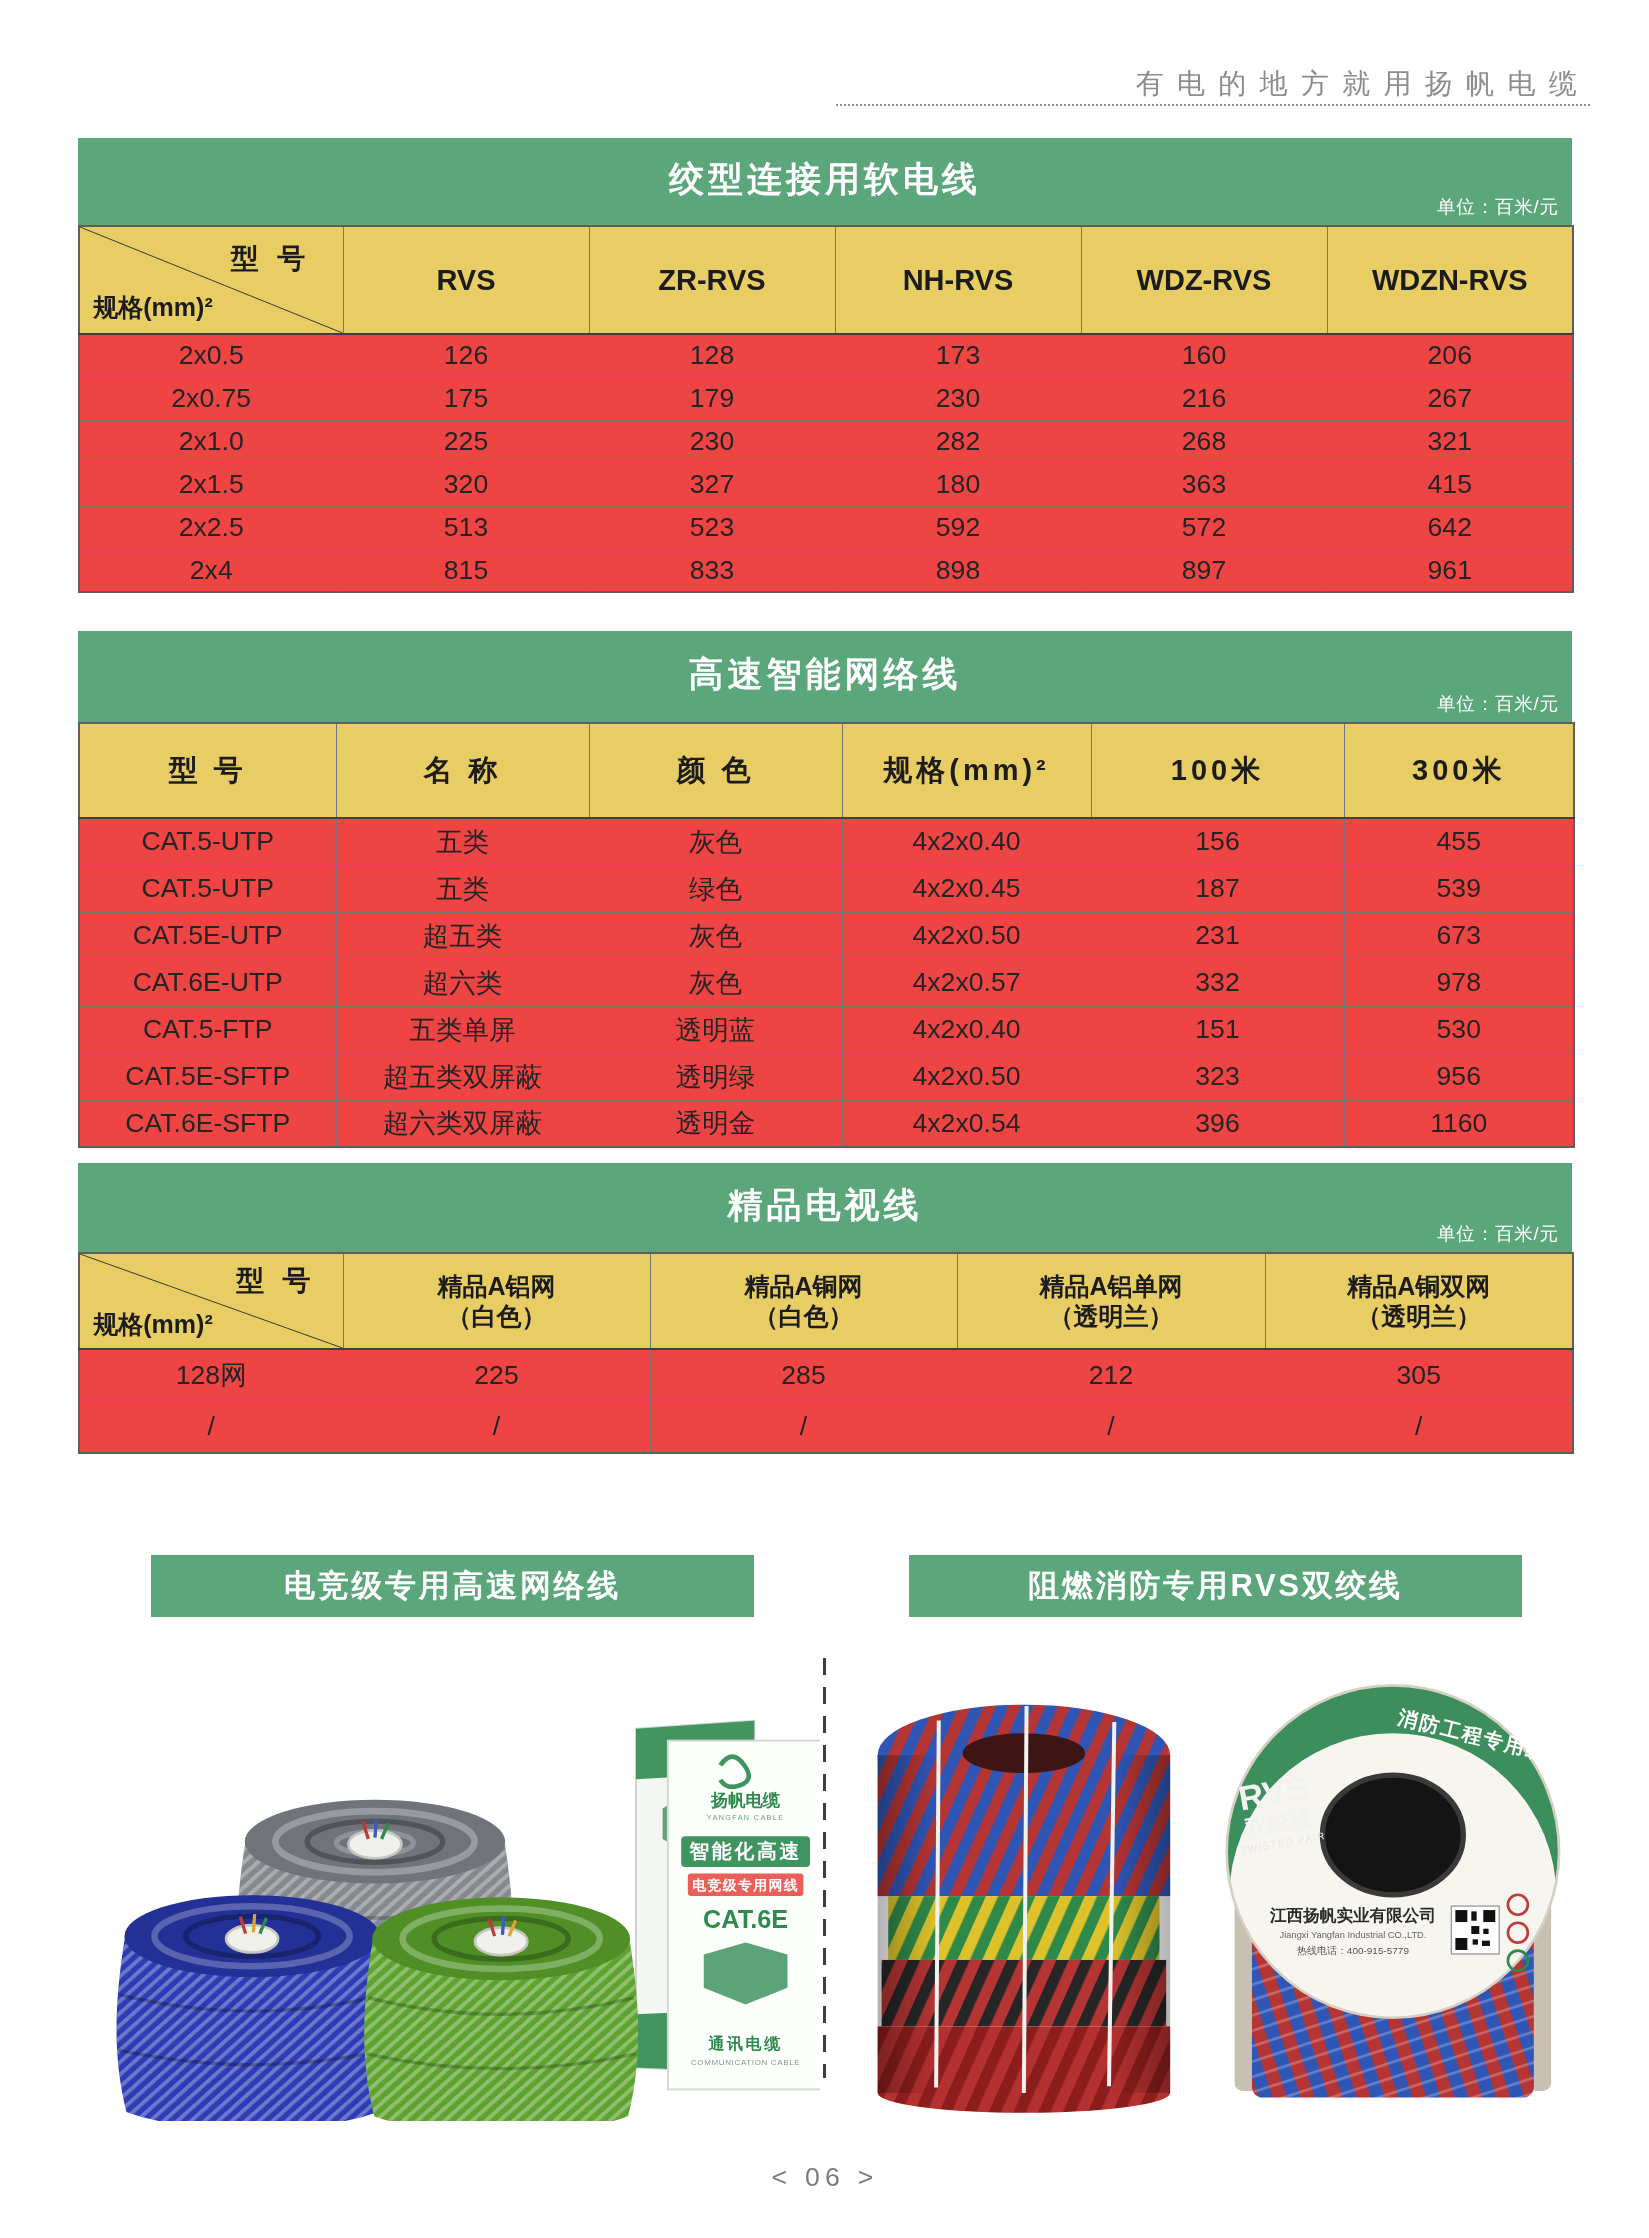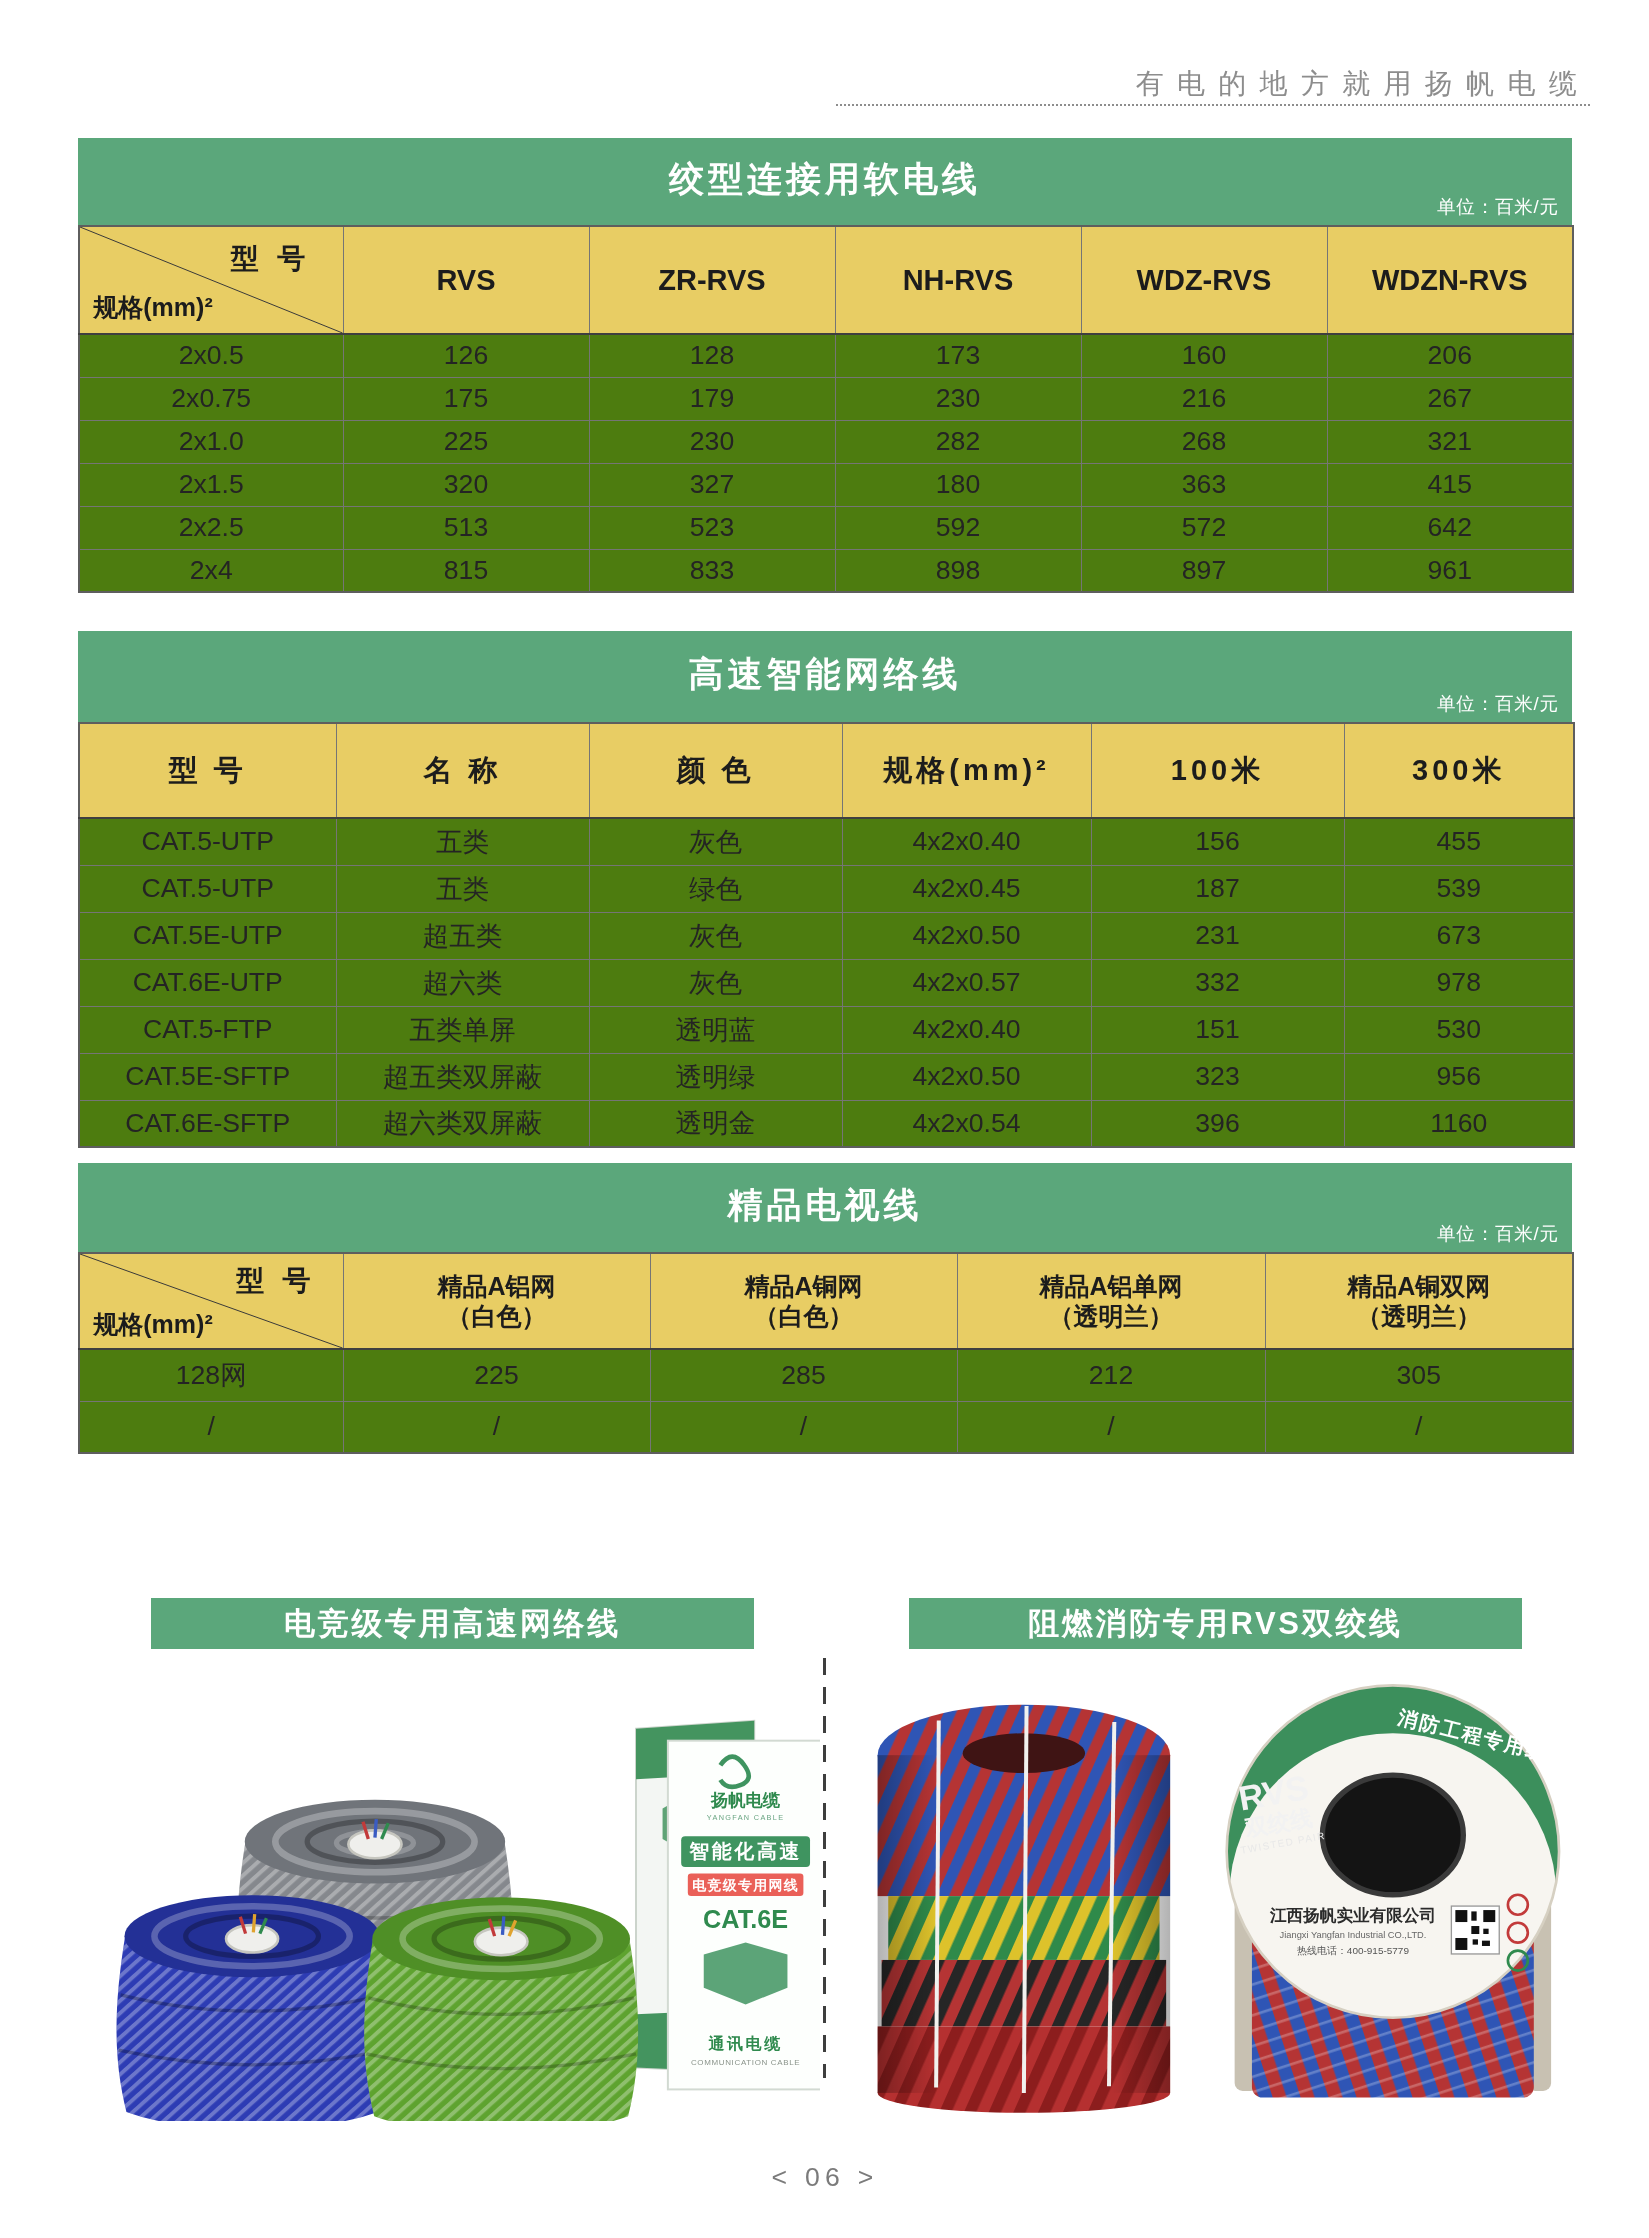--- a/index.html
+++ b/index.html
@@ -12,21 +12,21 @@
   .dotrule{position:absolute;top:104px;left:836px;width:754px;height:0;
            border-top:2px dotted #8d8d8d;}
 
   
   .tblock{position:absolute;left:78px;width:1494px;}
   .band{height:87px;background:#5ba77b;position:relative;}
   .band-title{position:absolute;left:0;right:0;top:50%;transform:translateY(-56%);
               text-align:center;color:#fff;font-size:35px;font-weight:bold;letter-spacing:4px;}
   .band-unit{position:absolute;right:13.3px;bottom:5.3px;color:#fff;font-size:18.6px;letter-spacing:0.7px;}
 
-  table.grid{border-collapse:collapse;table-layout:fixed;width:1494px;background:#4d7c0f;
+  table.grid{border-collapse:collapse;table-layout:fixed;width:1494px;background:#ef4444;
              border:2px solid #5e5e5e;}
   table.grid th,table.grid td{border:1.3px solid #757575;text-align:center;vertical-align:middle;
              padding:0;overflow:hidden;}
   table.grid thead th{background:#e8cd64;color:#1c1c1c;font-weight:bold;
              border-bottom:2px solid #3f3f3f;font-size:29px;}
   table.grid td{font-size:26.6px;color:#242424;}
   .cn-head{font-size:26.6px;letter-spacing:4px;}
 
   .t1 thead tr{height:108px;}  .t1 tbody tr{height:43px;}
   .t2 thead tr{height:95px;}  .t2 tbody tr{height:47px;}
@@ -36,23 +36,23 @@
   th.corner{position:relative;}
   th.corner svg.diag{position:absolute;left:0;top:0;width:100%;height:100%;}
   .c-top{position:absolute;top:13.3px;right:32px;font-size:28px;font-weight:bold;letter-spacing:5.3px;}
   .c-bot{position:absolute;left:13.3px;bottom:9.3px;font-size:25px;font-weight:bold;}
   .t3 .c-top{top:8px;right:26.6px;}
   .t3 .c-bot{bottom:6.6px;}
 
   .two-line span{display:block;line-height:1.22;font-size:25px;}
 
   
-  .banner{position:absolute;top:1555px;height:51px;background:#5ba77b;color:#fff;
+  .banner{position:absolute;top:1555px;height:62px;background:#5ba77b;color:#fff;
           display:flex;align-items:center;justify-content:center;
-          font-size:31px;font-weight:bold;letter-spacing:2.7px;margin-top:43px;}
+          font-size:31px;font-weight:bold;letter-spacing:2.7px;}
   .banner-left{left:151px;width:603px;}
   .banner-right{left:909px;width:613px;}
 
   
   svg.photo{position:absolute;}
   .divider{position:absolute;left:823px;top:1658px;width:3.3px;height:420px;
            background:repeating-linear-gradient(to bottom,#3e3e3e 0 17.3px,transparent 17.3px 29px);}
 
   
   .pagenum{position:absolute;top:2114px;left:0;right:0;text-align:center;

